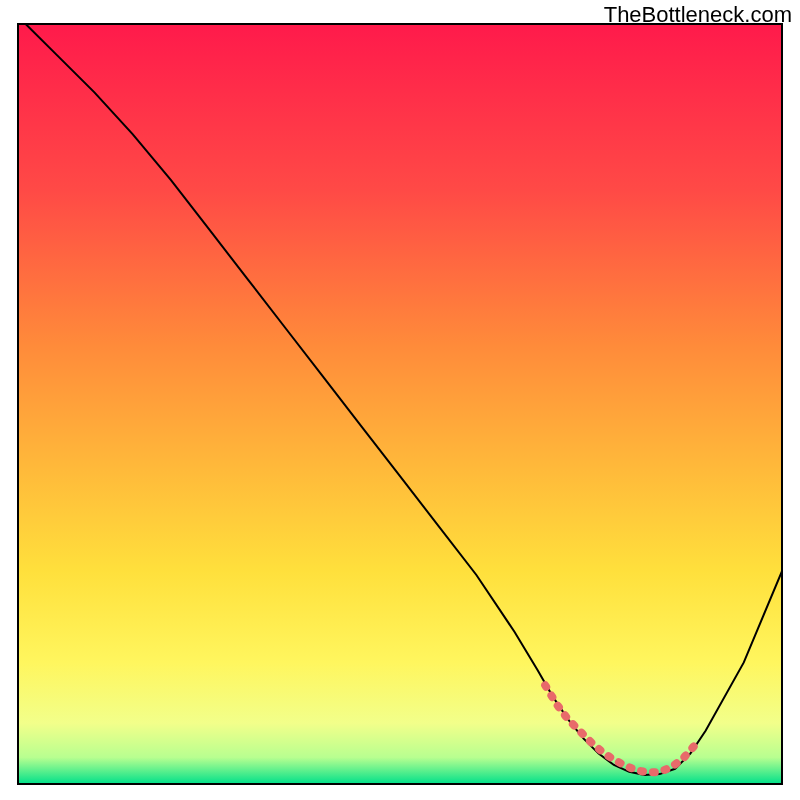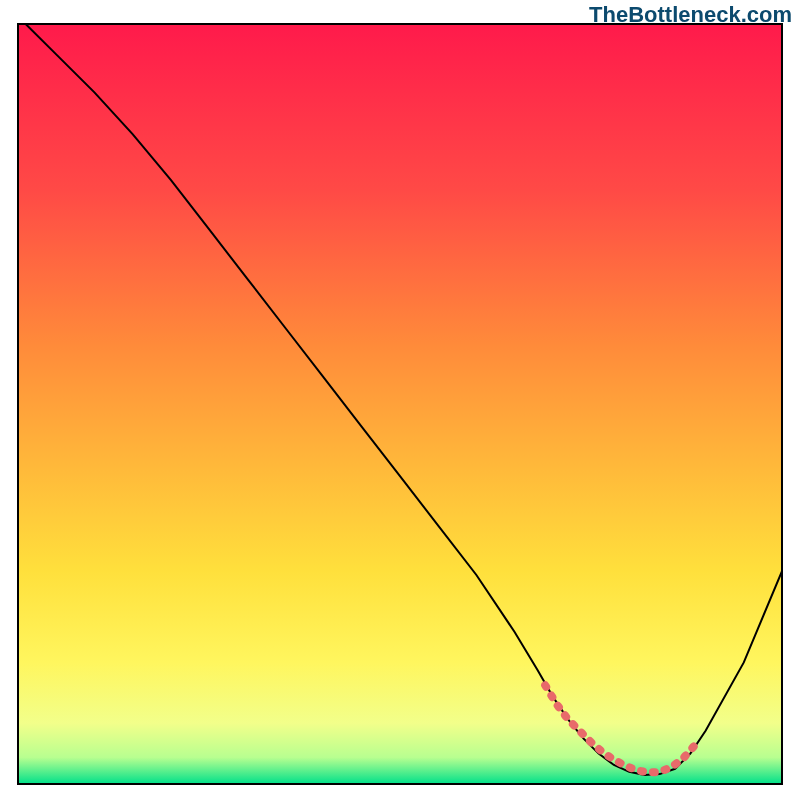--- a/index.html
+++ b/index.html
@@ -13,23 +13,23 @@
   }
   .stage {
     position: relative;
     width: 800px;
     height: 800px;
   }
   .watermark {
     position: absolute;
     top: 2px;
     right: 8px;
-    color: #0c4a6e;
+    color: #000000;
     font-size: 22px;
-    font-weight: 700;
+    font-weight: 400;
     letter-spacing: 0px;
     z-index: 5;
   }
   svg.chart {
     position: absolute;
     left: 0;
     top: 0;
     width: 800px;
     height: 800px;
     z-index: 1;

